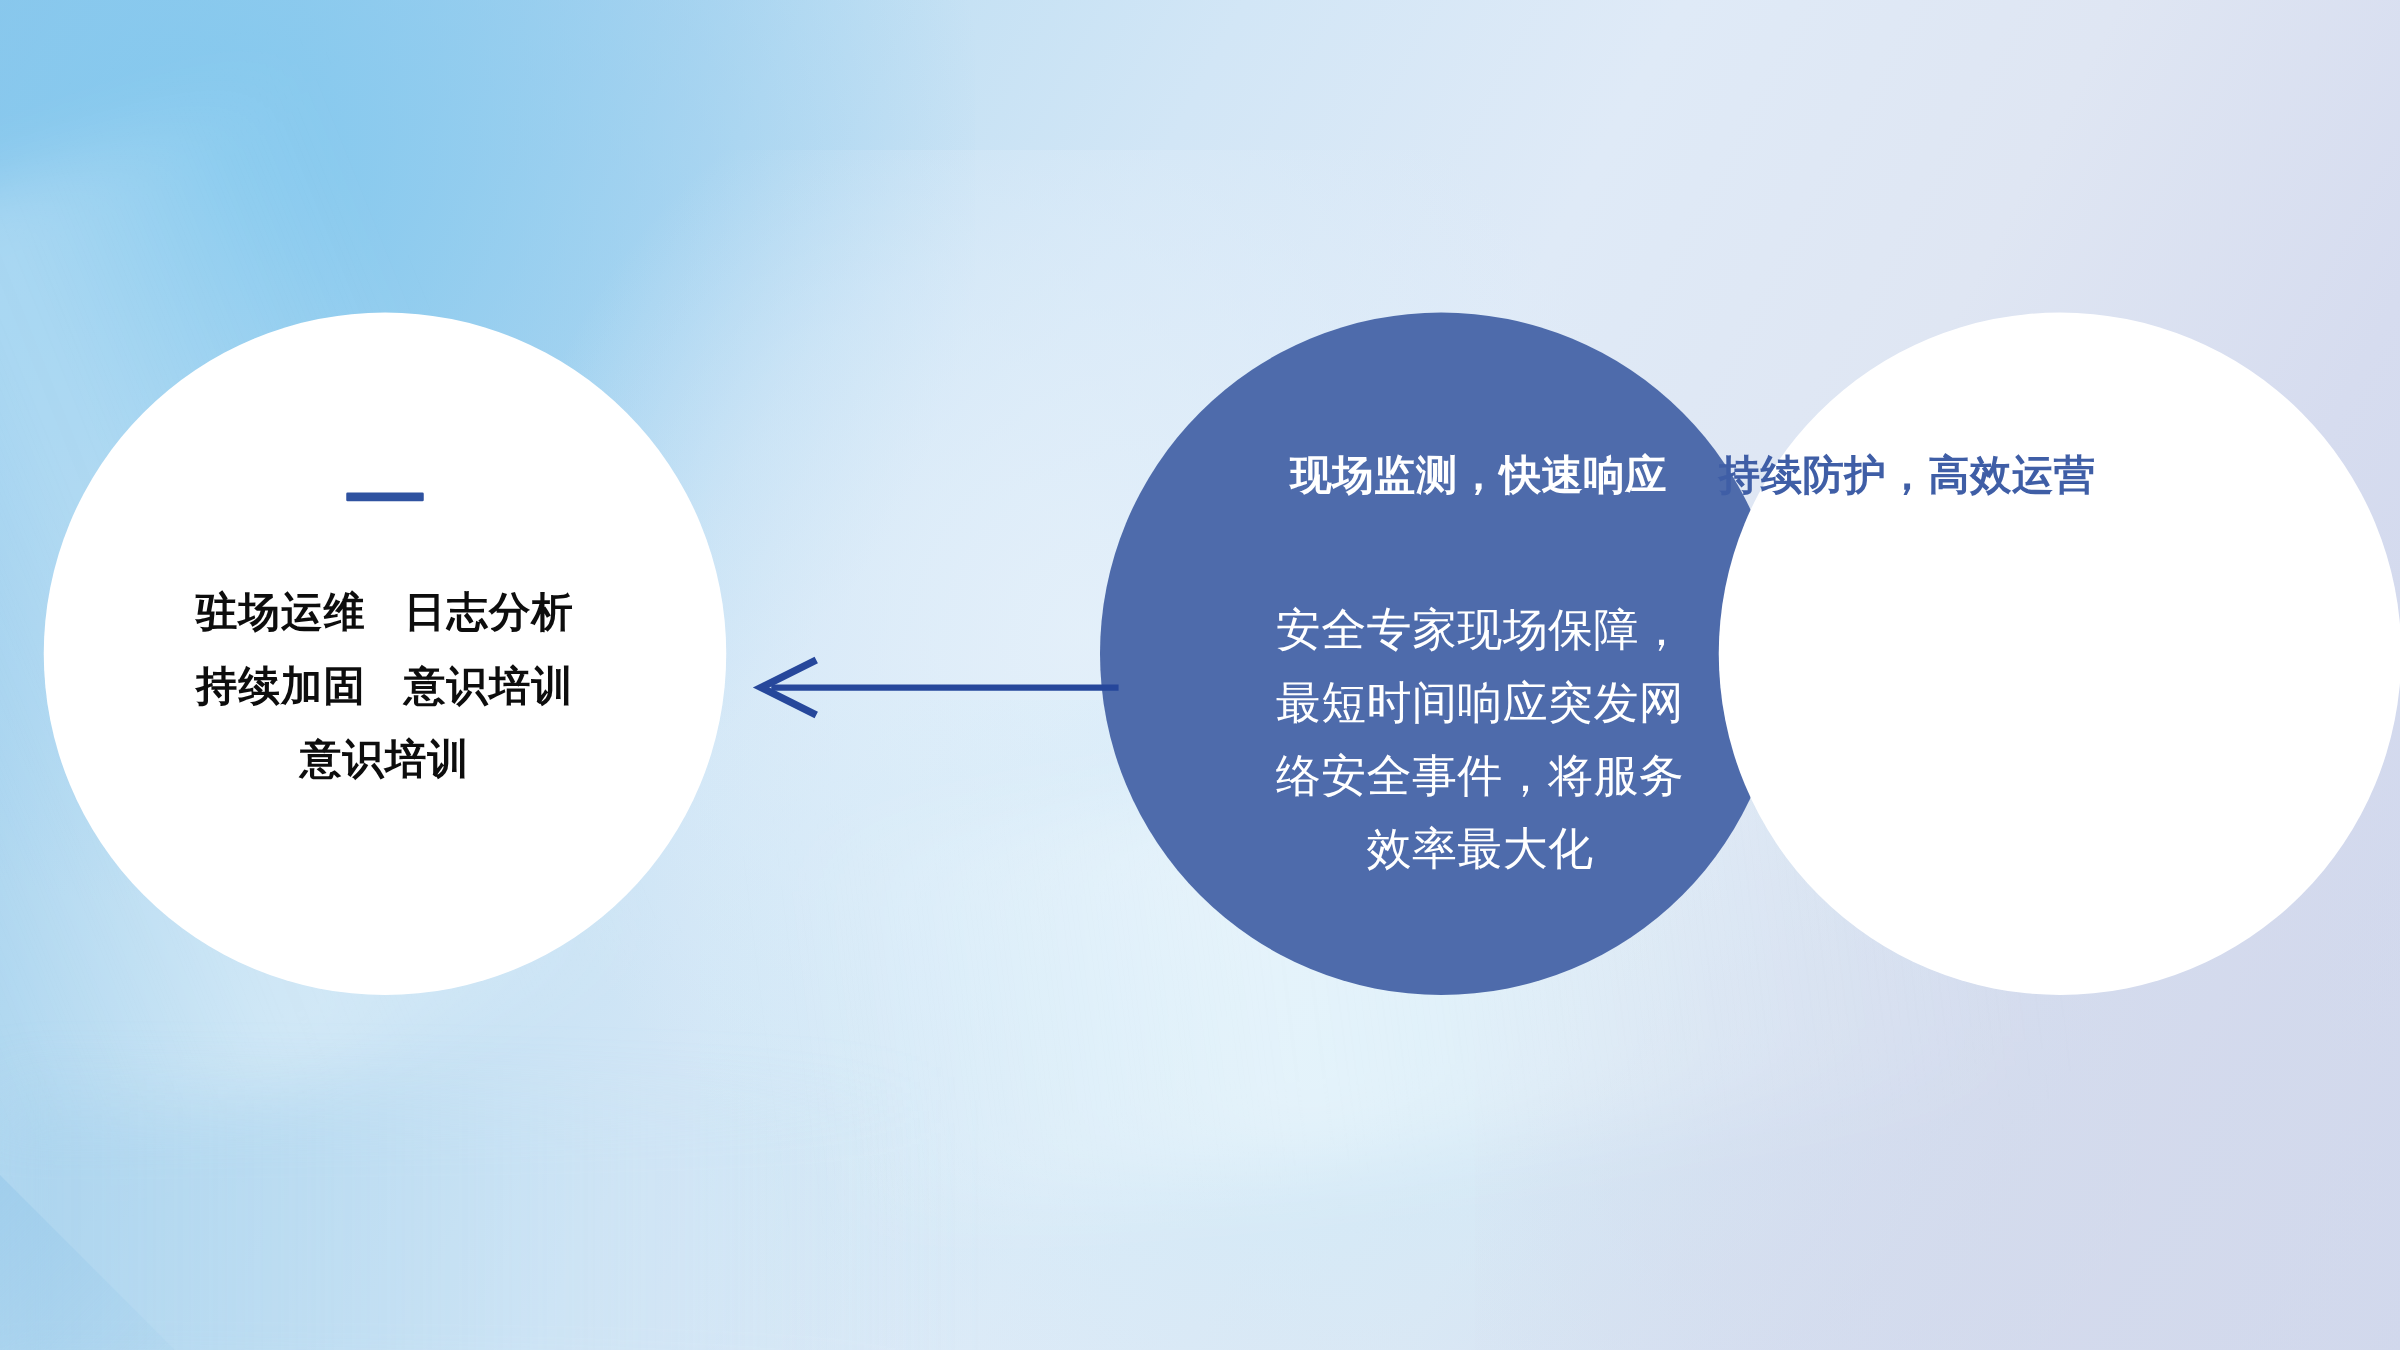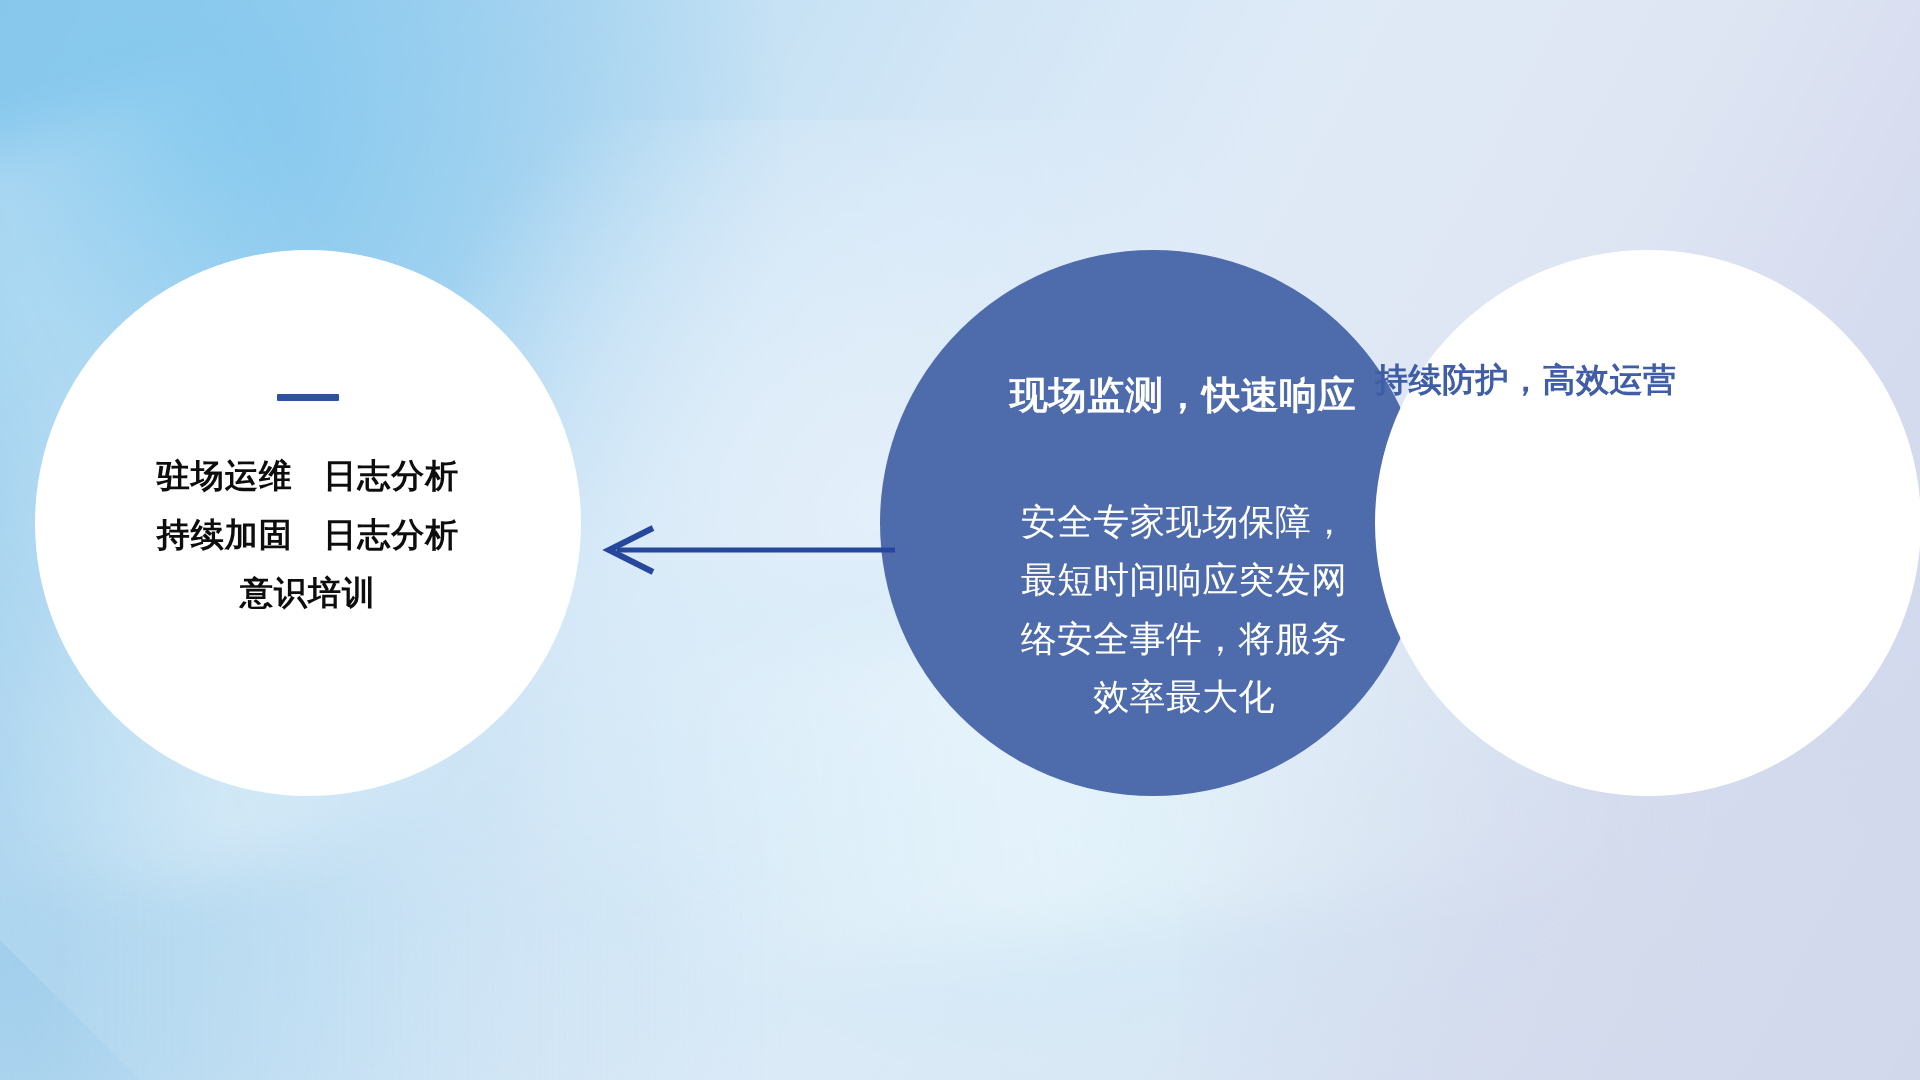--- a/index.html
+++ b/index.html
@@ -103,20 +103,21 @@
     background: linear-gradient(135deg, rgba(150,200,234,0.75), rgba(150,200,234,0));
     clip-path: polygon(0% 0%, 100% 100%, 0% 100%);
     filter: blur(2px);
   }
 
   
   .circle {
     position: absolute;
     border-radius: 50%;
     box-sizing: border-box;
+    gap: 14px;
   }
 
   .circle-left {
     left: 35px;
     top: 250px;
     width: 546px;
     height: 546px;
     background: #ffffff;
     display: flex;
     flex-direction: column;
@@ -172,26 +173,25 @@
     height: 546px;
     z-index: 2;
     display: flex;
     flex-direction: column;
     align-items: center;
     padding-top: 108px;
     box-sizing: border-box;
     color: #ffffff;
   }
   .mid-title {
-    font-size: 38px;
+    font-size: 33px;
     font-weight: bold;
     letter-spacing: 0.5px;
     white-space: nowrap;
     margin-left: 60px;
-    margin-top: 12px;
   }
   .mid-body {
     margin-top: 72px;
     font-size: 36px;
     line-height: 1.62;
     text-align: center;
     width: 330px;
     margin-left: 62px;
     letter-spacing: 0.3px;
   }
@@ -248,21 +248,21 @@
   <div class="bg-glow-br"></div>
   <div class="bg-streak-a"></div>
   <div class="bg-streak-b"></div>
   <div class="bg-streak-c"></div>
   <div class="bg-corner-tear"></div>
 
   <div class="circle circle-left">
     <div class="dash"></div>
     <div class="left-lines">
       <div class="row">驻场运维   日志分析</div>
-      <div class="row">持续加固   日志分析</div>
+      <div class="row">持续加固   意识培训</div>
       <div class="row">意识培训</div>
     </div>
   </div>
 
   <div class="circle circle-mid"></div>
   <div class="mid-text">
     <div class="mid-title">现场监测，快速响应</div>
     <div class="mid-body">安全专家现场保障，最短时间响应突发网络安全事件，将服务效率最大化</div>
   </div>
 

